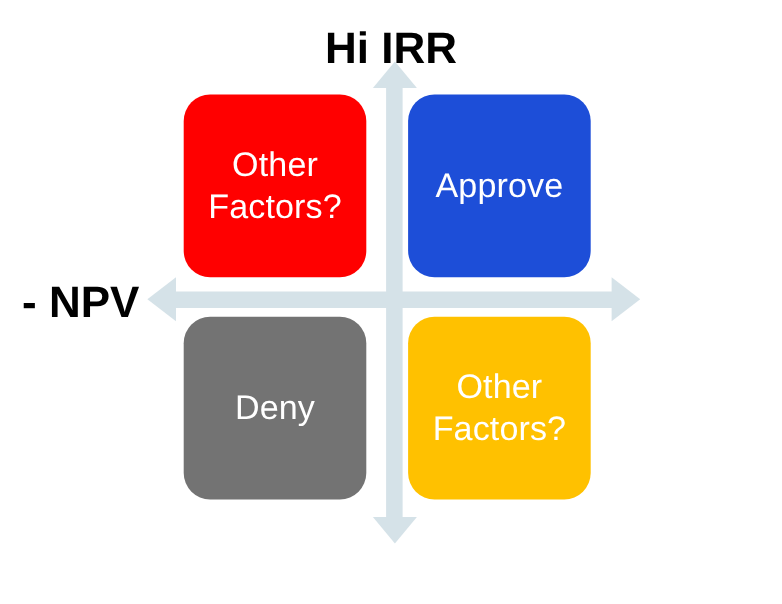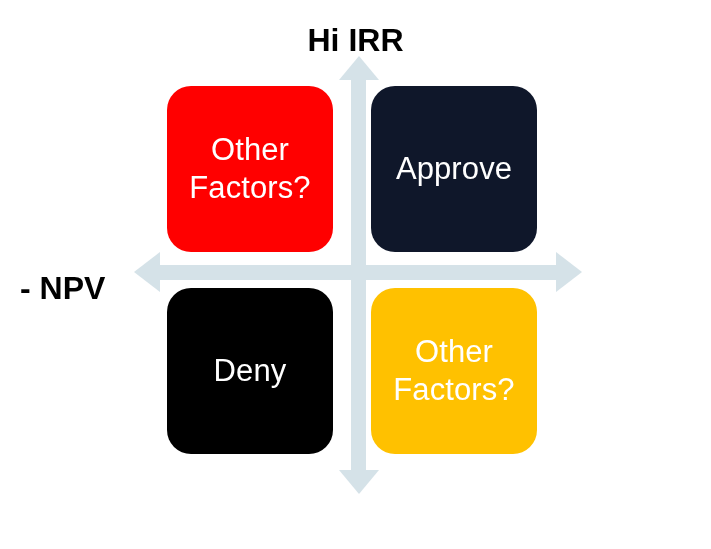--- a/index.html
+++ b/index.html
@@ -95,51 +95,51 @@
   .quad-label {
     white-space: pre-line;
     display: block;
   }
 
   
   .axis-label {
     position: absolute;
     font-weight: bold;
     color: #000000;
-    font-size: 32px;
+    font-size: 40px;
     white-space: nowrap;
   }
   .label-top    { left: 0;    top: 22px;  width: 711px; text-align: center; }
   .label-bottom { left: 0;    top: 497px; width: 711px; text-align: center; }
-  .label-left   { left: 20px; top: 270px; }
+  .label-left   { left: 20px; top: 253px; }
   .label-right  { left: 576px; top: 253px; }
 </style>
 </head>
 <body>
 
 <div class="canvas">
 
   <div class="axis-v-shaft"></div>
   <div class="arrowhead arrow-up"></div>
   <div class="arrowhead arrow-down"></div>
 
   <div class="axis-h-shaft"></div>
   <div class="arrowhead arrow-left"></div>
   <div class="arrowhead arrow-right"></div>
 
   <div class="quad quad-tl" style="background:#FF0000;">
     <span class="quad-label">Other
 Factors?</span>
   </div>
 
-  <div class="quad quad-tr" style="background:#0f172a;text-align:center;">
+  <div class="quad quad-tr" style="background:#1d4ed8;text-align:center;">
     <span class="quad-label">Approve</span>
   </div>
 
-  <div class="quad quad-bl" style="background:#000000;">
+  <div class="quad quad-bl" style="background:#737373;">
     <span class="quad-label">Deny</span>
   </div>
 
   <div class="quad quad-br" style="background:#FFC100;">
     <span class="quad-label">Other
 Factors?</span>
   </div>
 
   <div class="axis-label label-top">Hi IRR</div>
 

